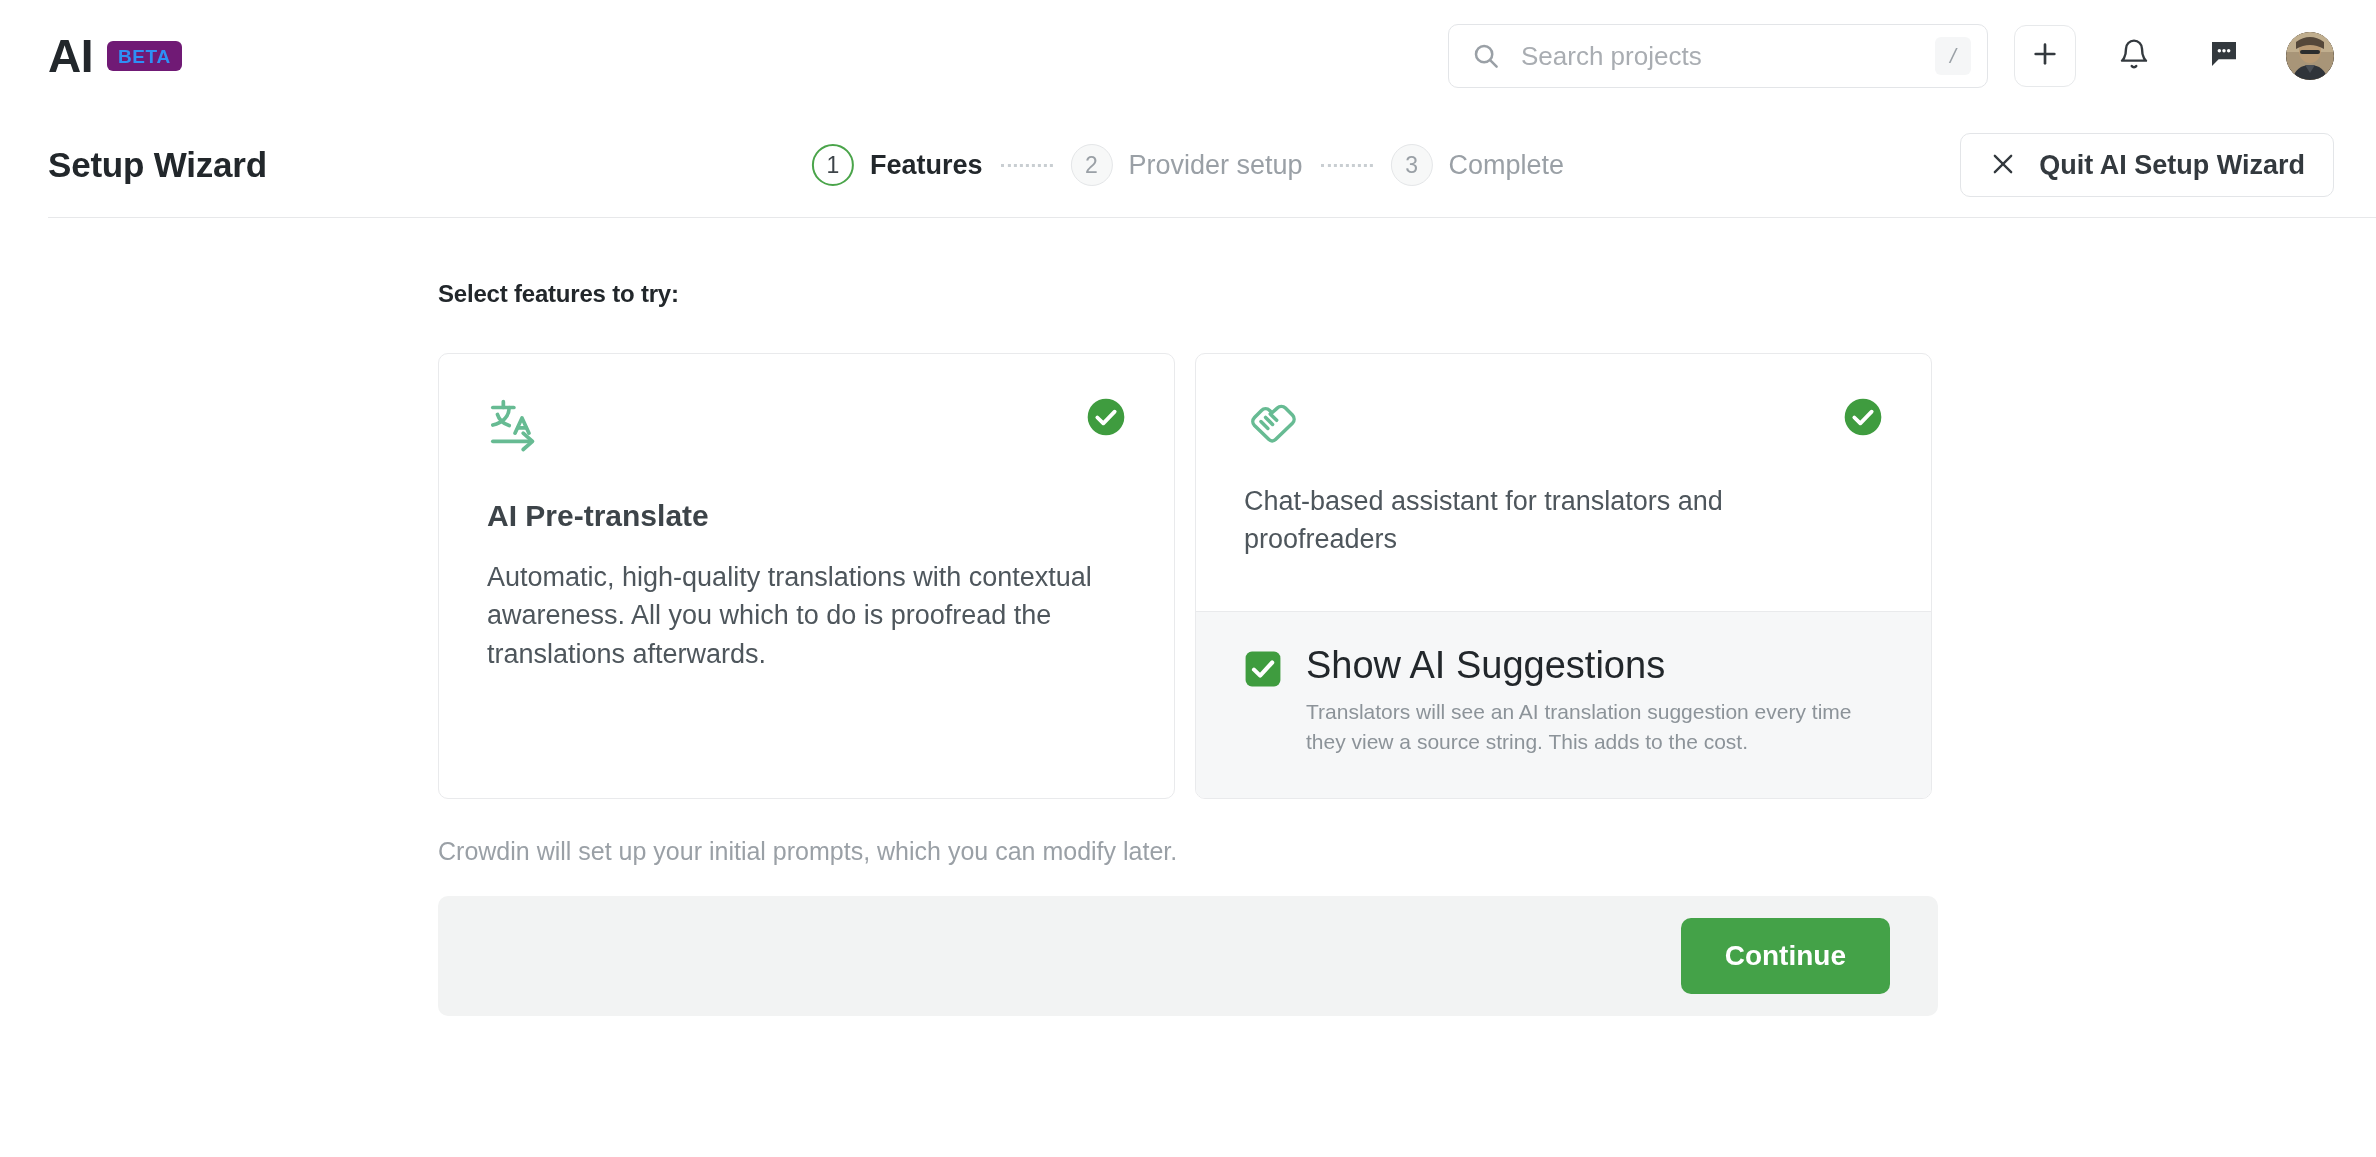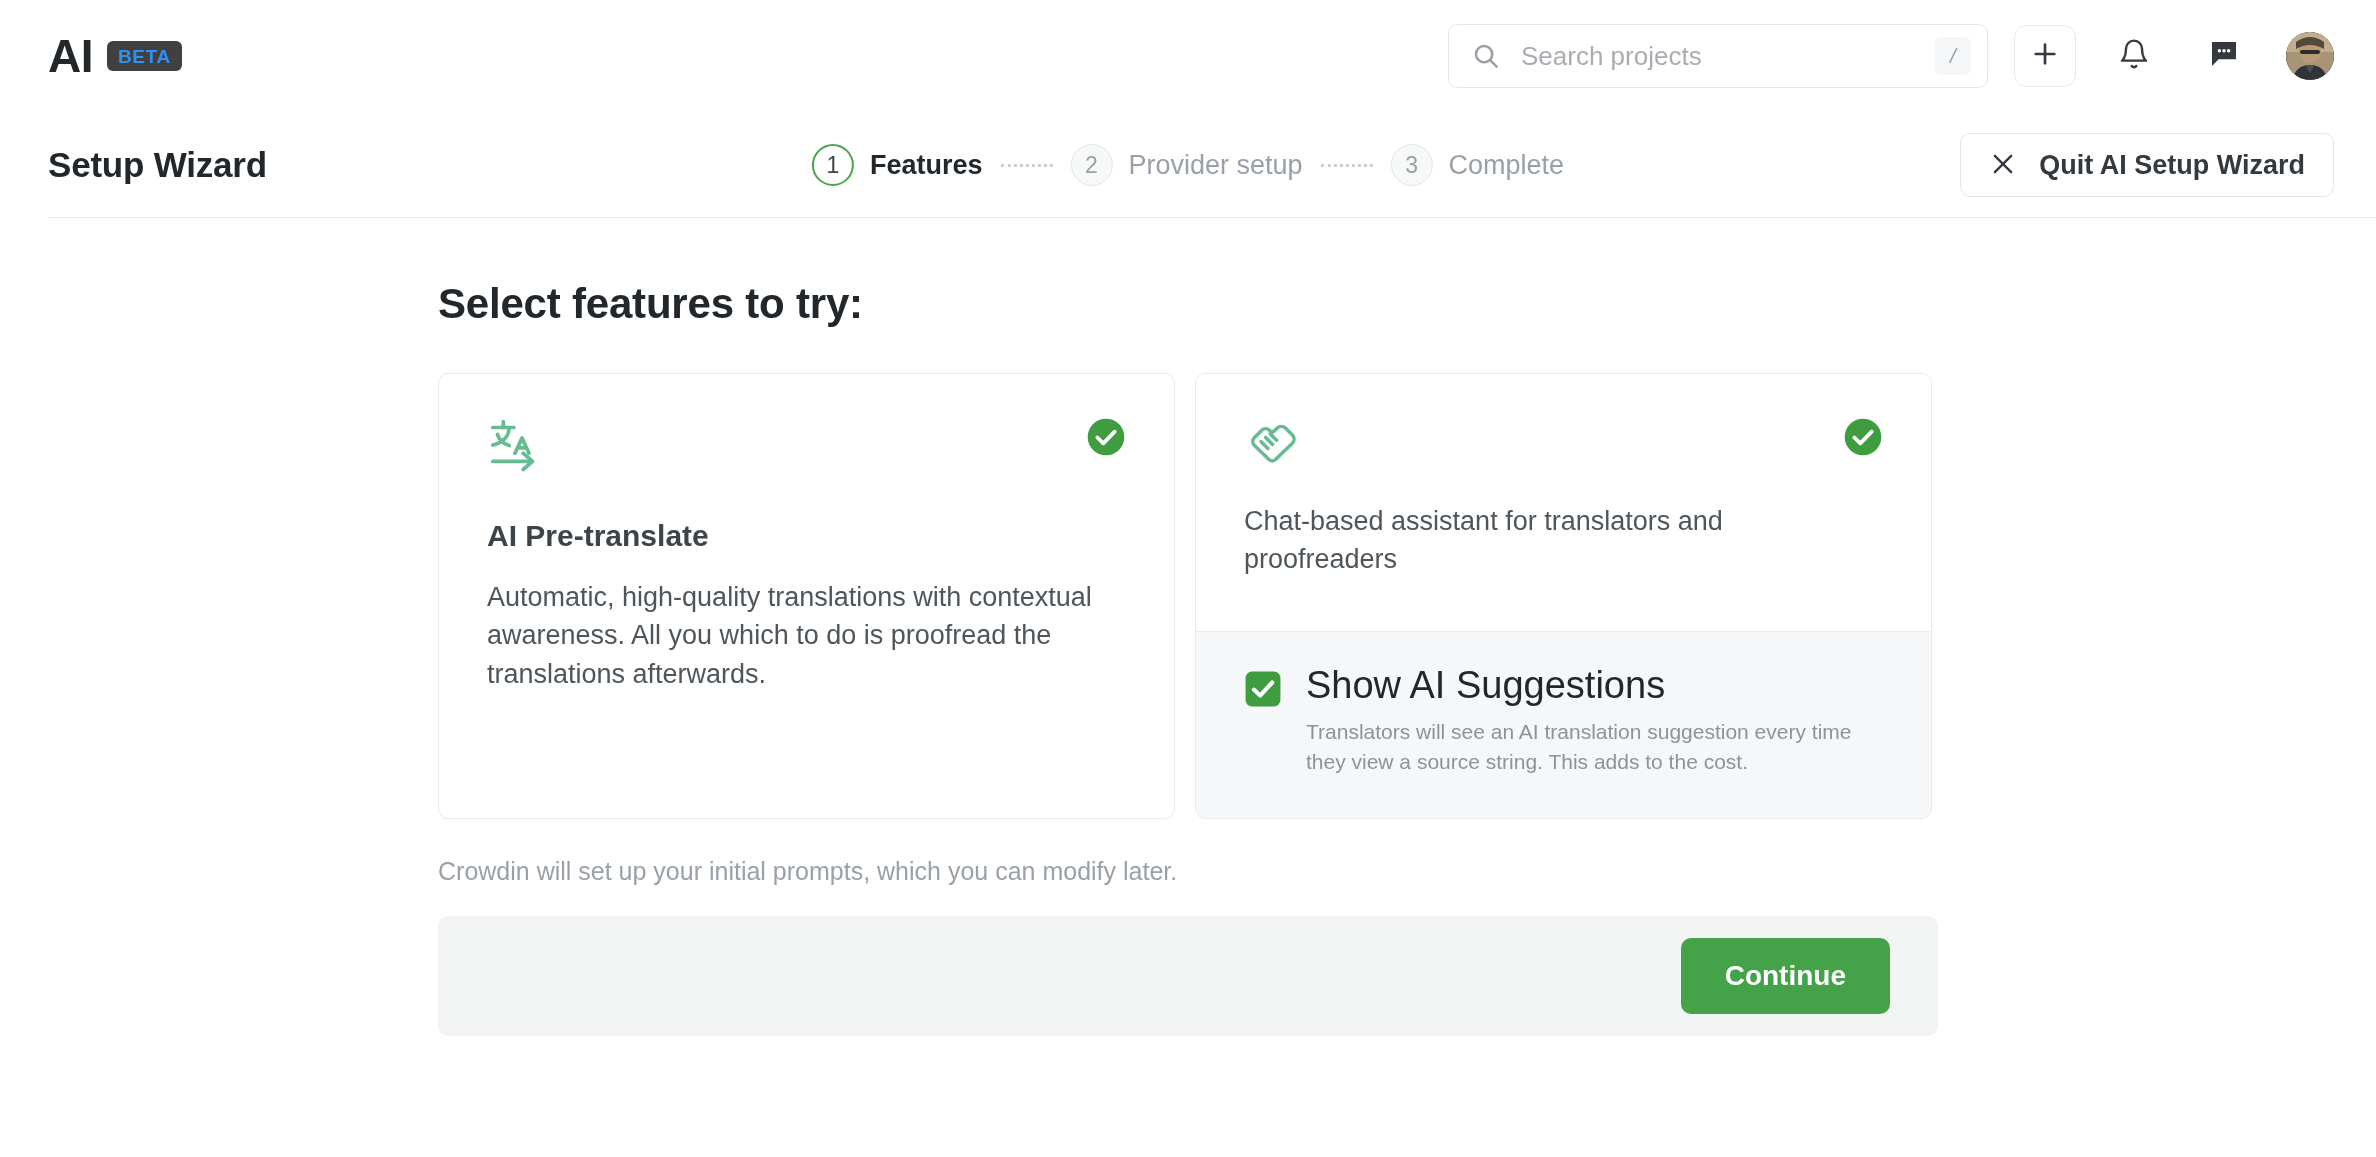--- a/index.html
+++ b/index.html
@@ -27,21 +27,21 @@
     gap: 14px;
   }
   .brand-mark {
     font-size: 46px;
     font-weight: 700;
     color: #22272b;
     letter-spacing: -0.5px;
     line-height: 1;
   }
   .brand-badge {
-    background: #404040;
+    background: #701a75;
     color: #2e90f5;
     font-size: 19px;
     font-weight: 700;
     letter-spacing: 0.6px;
     padding: 6px 11px 5px;
     border-radius: 6px;
     line-height: 1;
   }
 
   .topbar-right {
@@ -169,21 +169,21 @@
   }
   .quit-btn .label {
     font-size: 27px;
     font-weight: 700;
     color: #33393e;
   }
 
   
   .main { padding: 62px 0 0 438px; }
   .section-title {
-    font-size: 42px;
+    font-size: 24px;
     font-weight: 700;
     color: #22272b;
     margin-bottom: 45px;
     letter-spacing: -0.2px;
   }
 
   .cards {
     display: flex;
     gap: 20px;
     width: 1500px;

